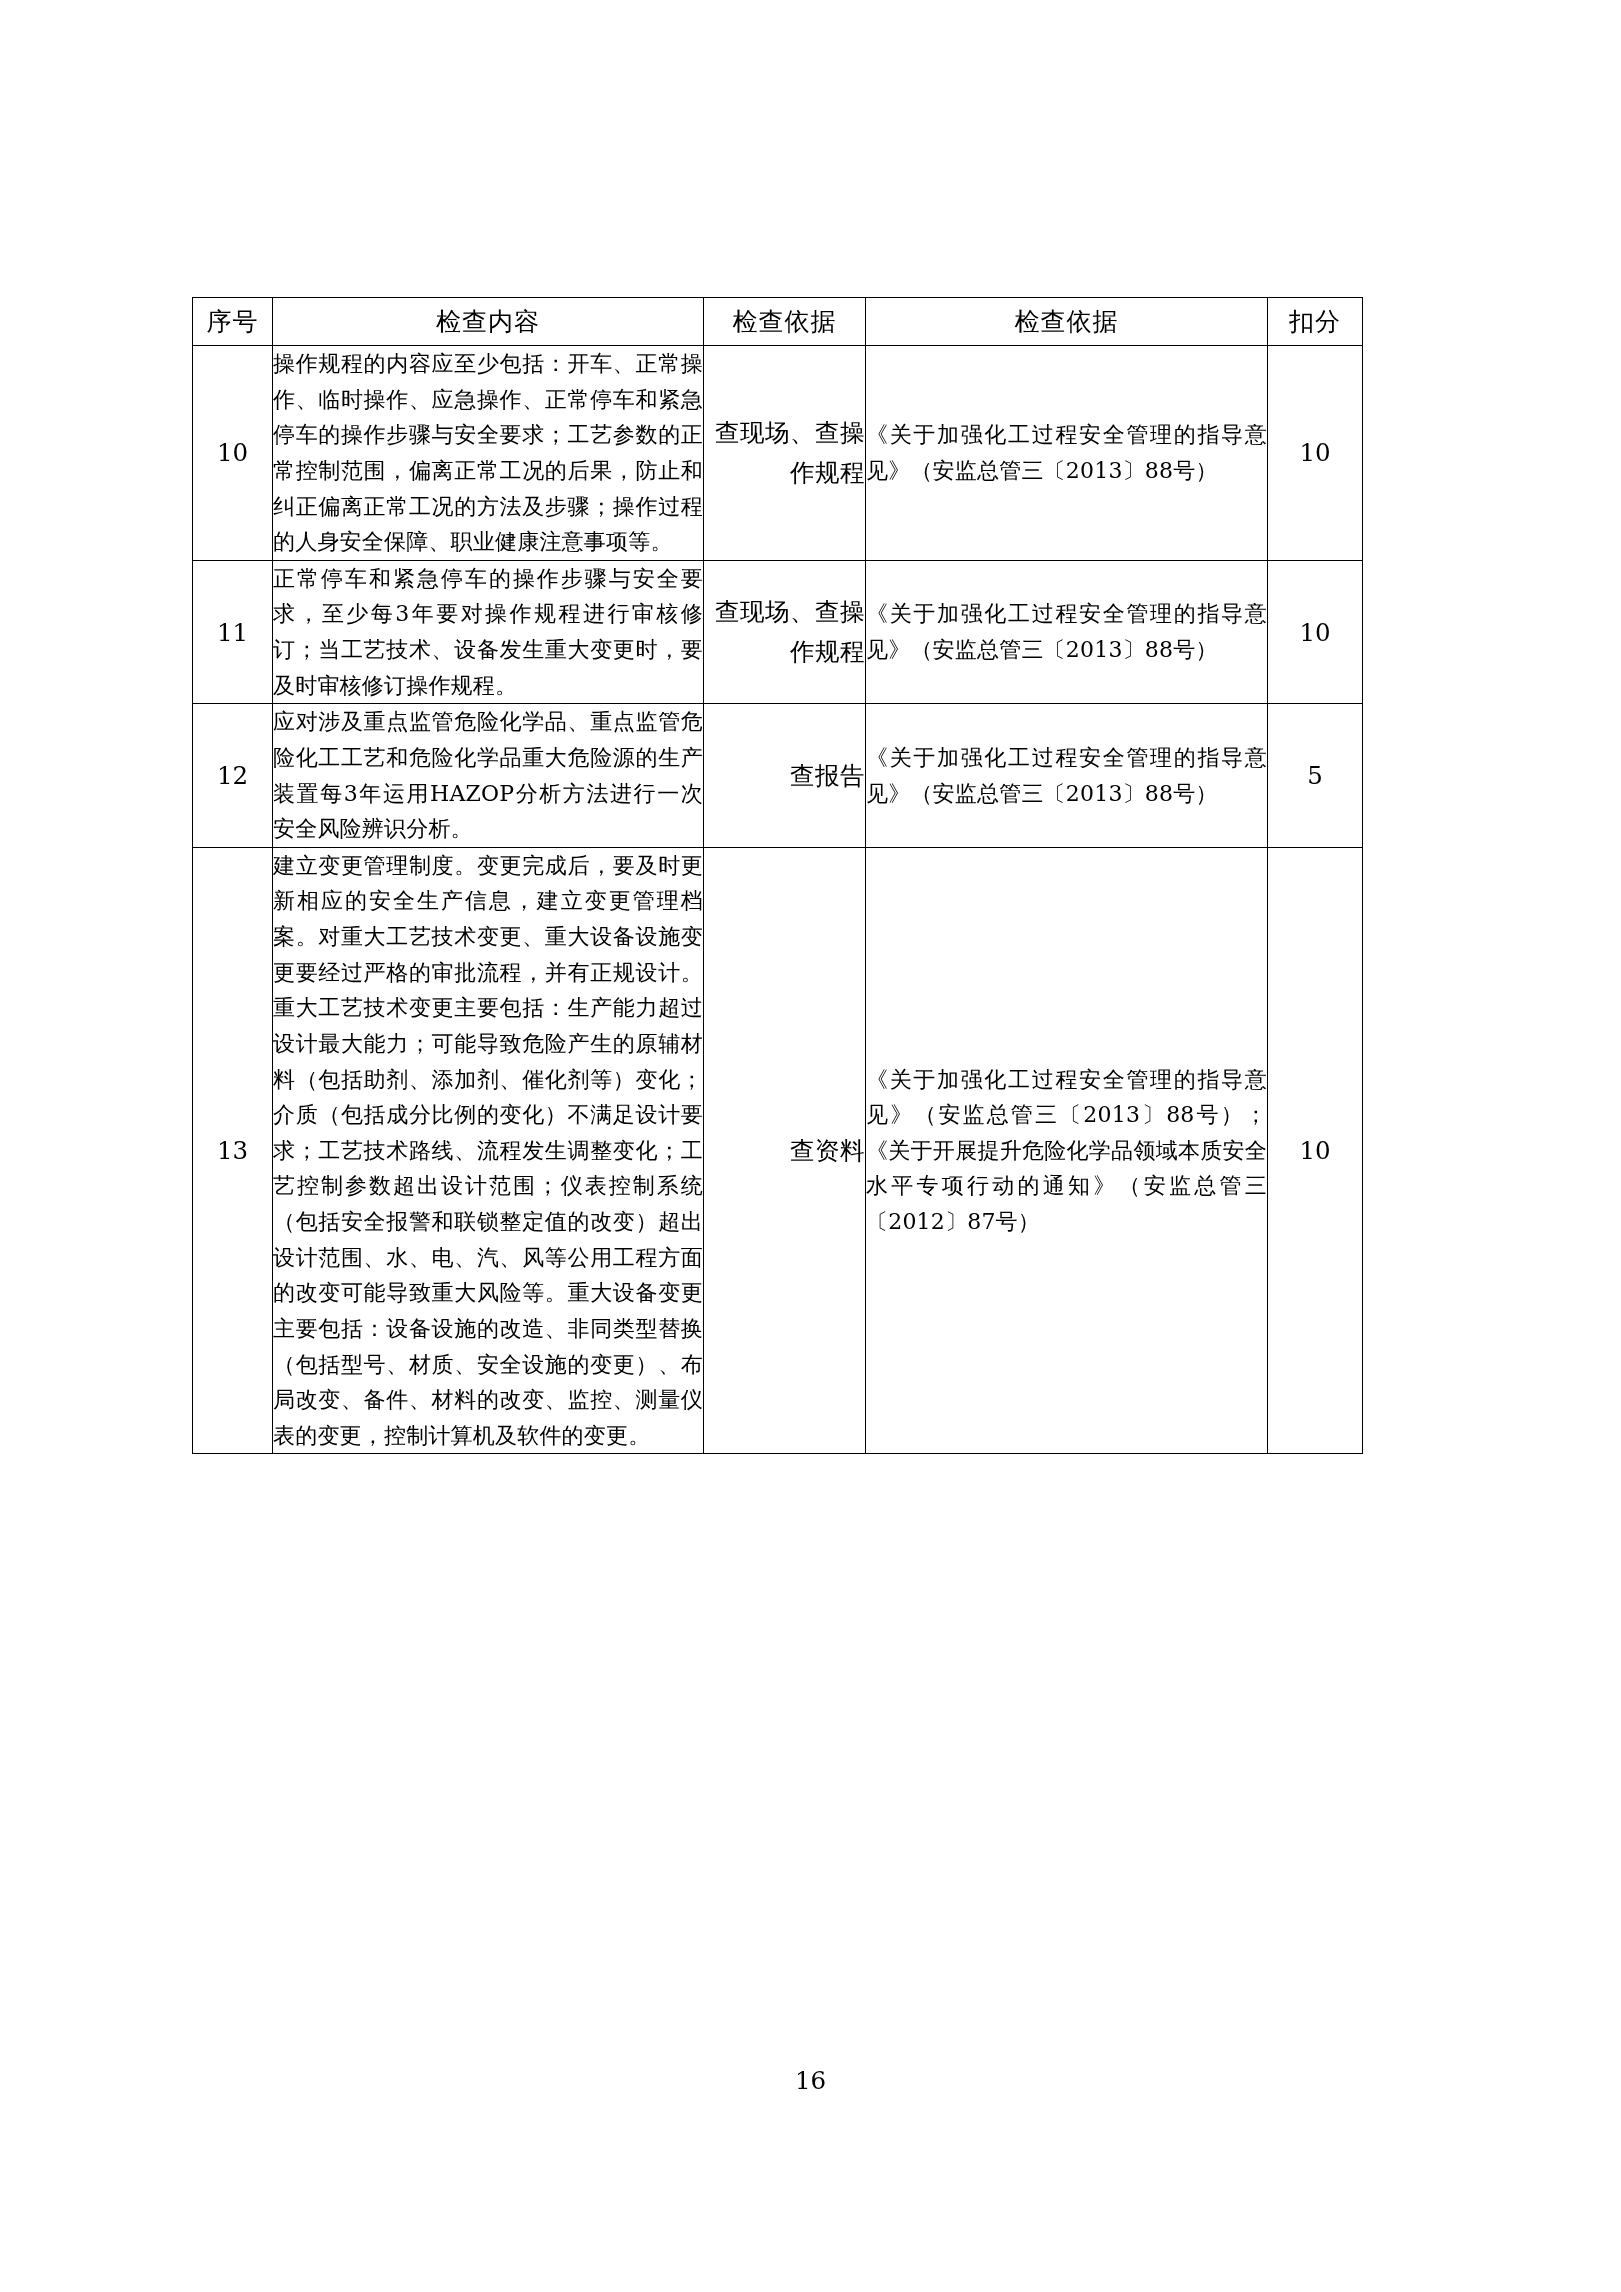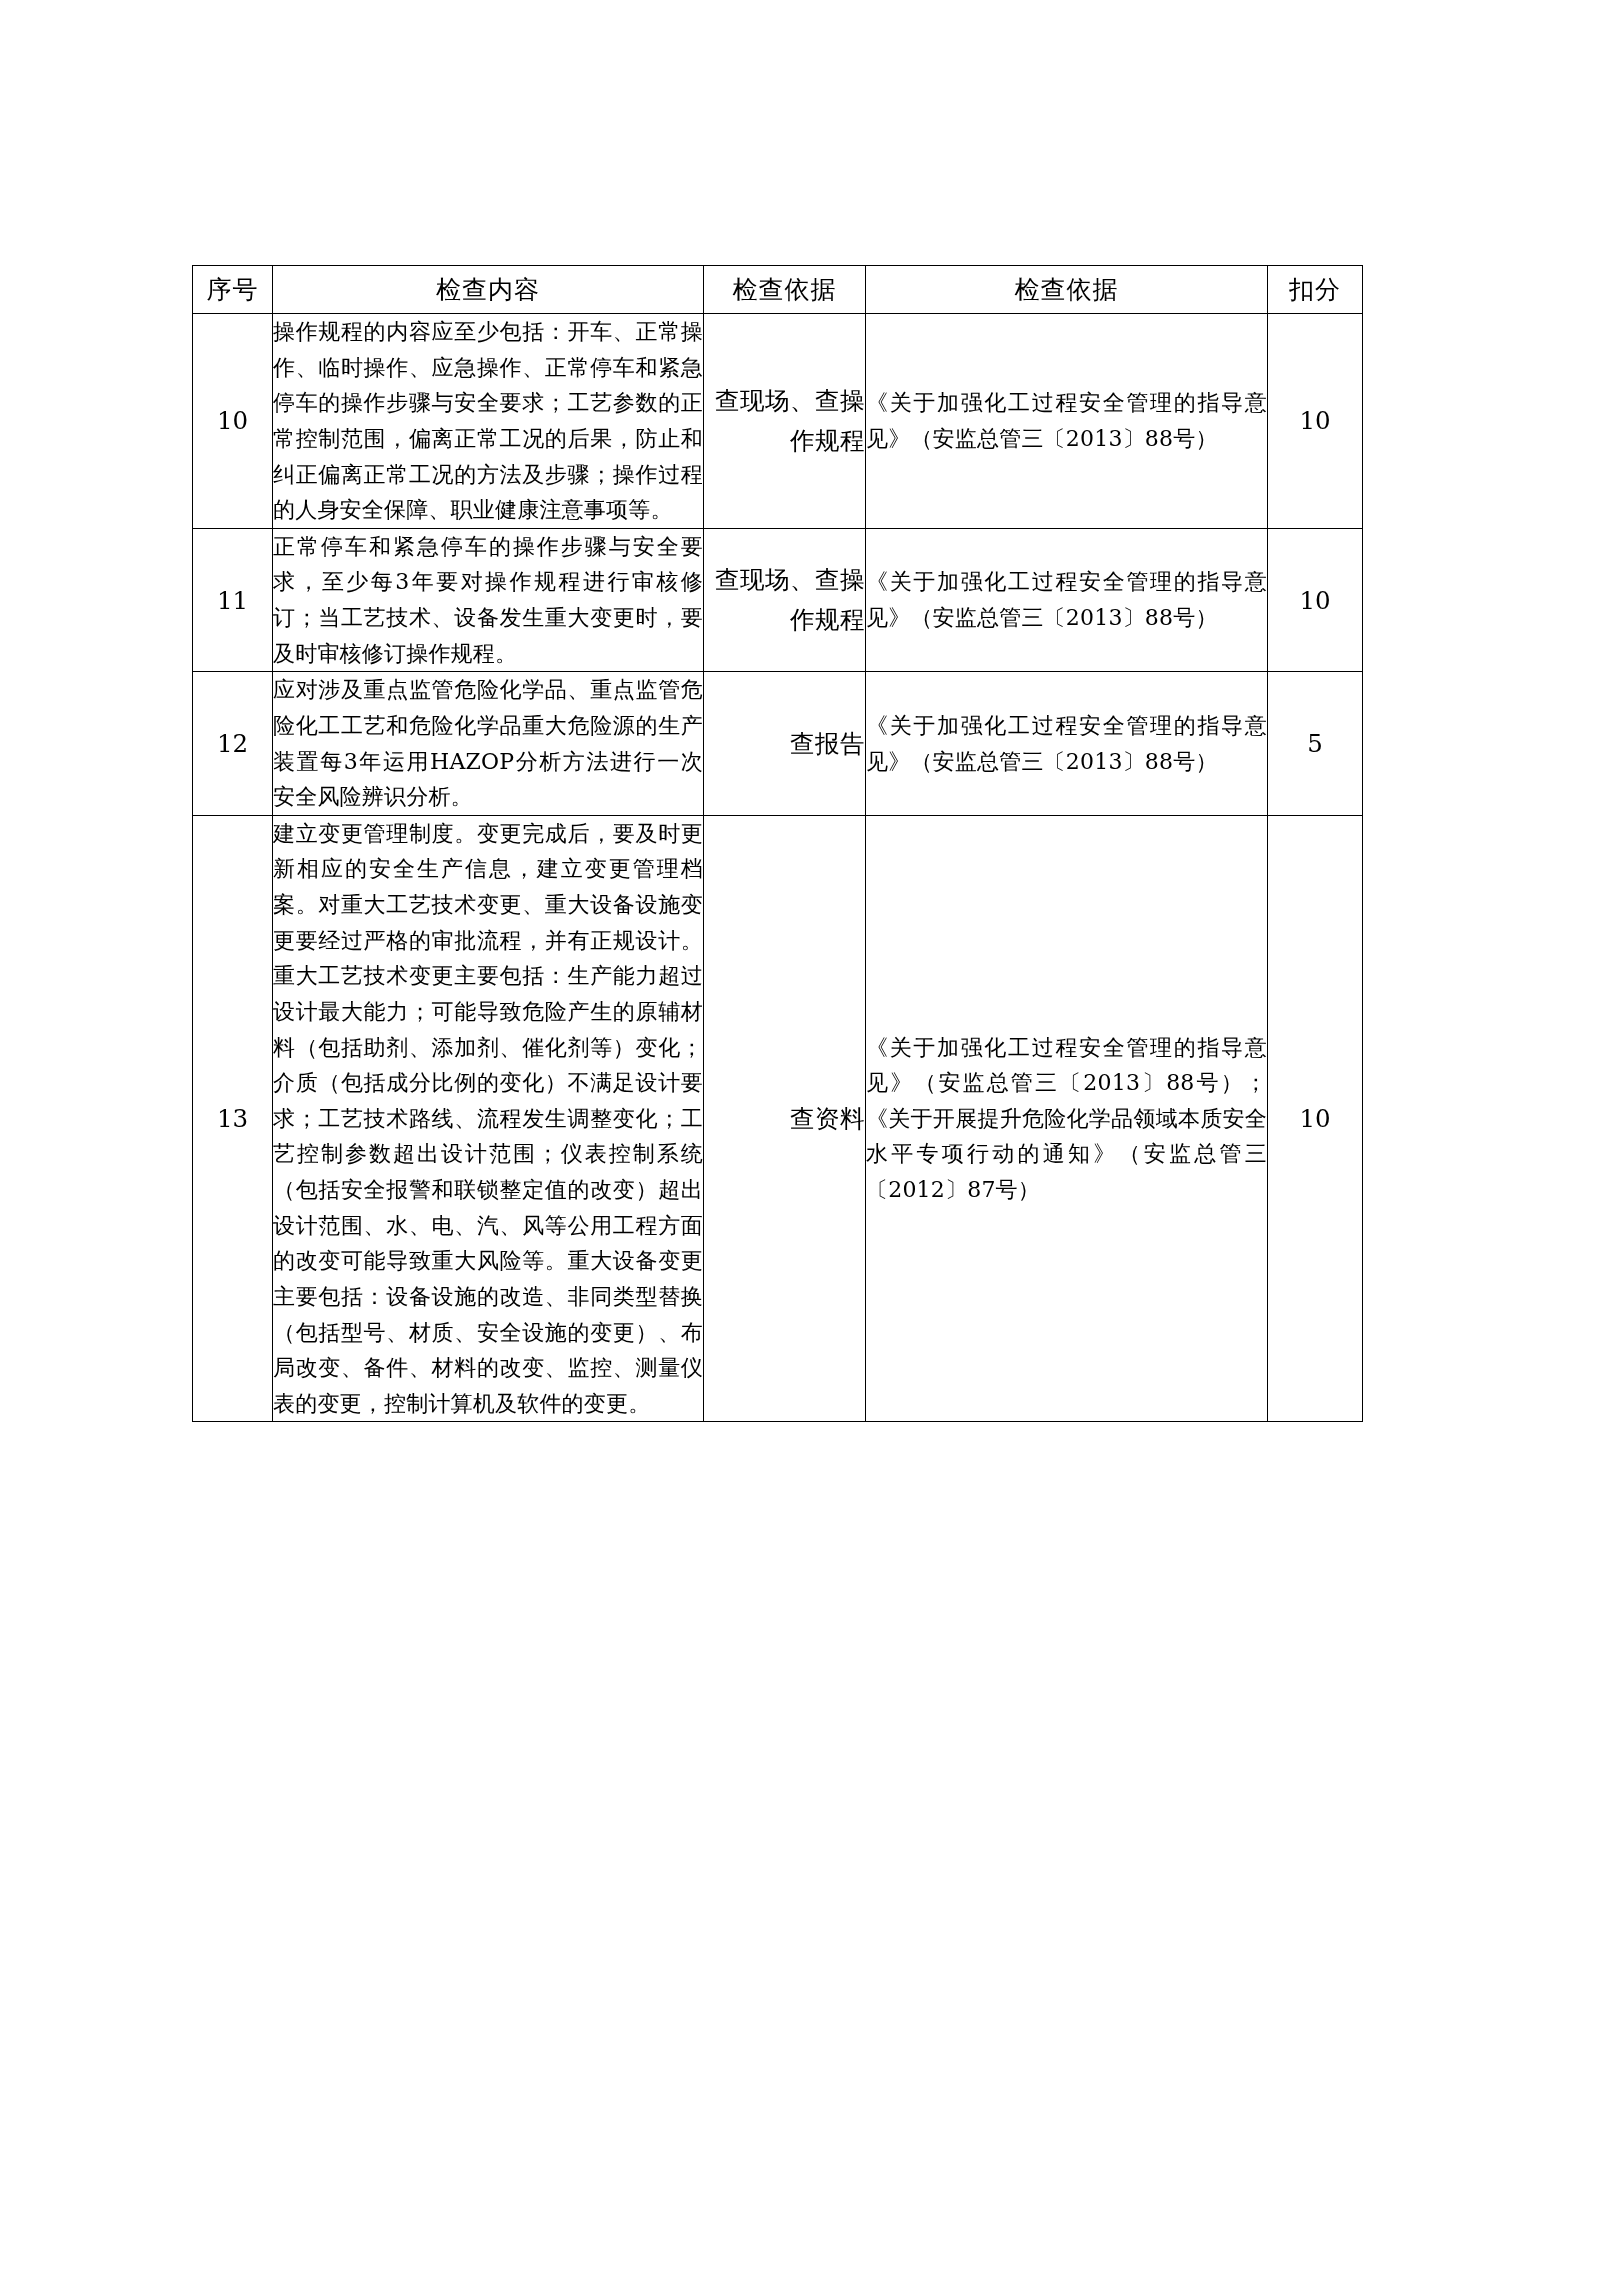--- a/index.html
+++ b/index.html
@@ -25,20 +25,21 @@
   .table-wrap {
     position: absolute;
     left: 192px;
     top: 265px;
     width: 1239px;
   }
   table.checklist {
     border-collapse: collapse;
     width: 1083px;
     table-layout: fixed;
+    margin-top: 32px;
   }
   table.checklist th,
   table.checklist td {
     border: 1.6px solid #000000;
     vertical-align: middle;
     padding: 0;
     background: #ffffff;
   }
   
   col.c-no      { width: 80px; }
@@ -148,15 +149,16 @@
           <td class="cell-no">13</td>
           <td class="cell-content">建立变更管理制度。变更完成后，要及时更新相应的安全生产信息，建立变更管理档案。对重大工艺技术变更、重大设备设施变更要经过严格的审批流程，并有正规设计。重大工艺技术变更主要包括：生产能力超过设计最大能力；可能导致危险产生的原辅材料（包括助剂、添加剂、催化剂等）变化；介质（包括成分比例的变化）不满足设计要求；工艺技术路线、流程发生调整变化；工艺控制参数超出设计范围；仪表控制系统（包括安全报警和联锁整定值的改变）超出设计范围、水、电、汽、风等公用工程方面的改变可能导致重大风险等。重大设备变更主要包括：设备设施的改造、非同类型替换（包括型号、材质、安全设施的变更）、布局改变、备件、材料的改变、监控、测量仪表的变更，控制计算机及软件的变更。</td>
           <td class="cell-method">查资料</td>
           <td class="cell-basis">《关于加强化工过程安全管理的指导意见》（安监总管三〔2013〕88号）；《关于开展提升危险化学品领域本质安全水平专项行动的通知》（安监总管三〔2012〕87号）</td>
           <td class="cell-score">10</td>
         </tr>
       </tbody>
     </table>
   </div>
 
+  <div class="page-number">16</div>
 
 </div>
 
 
 </body></html>

